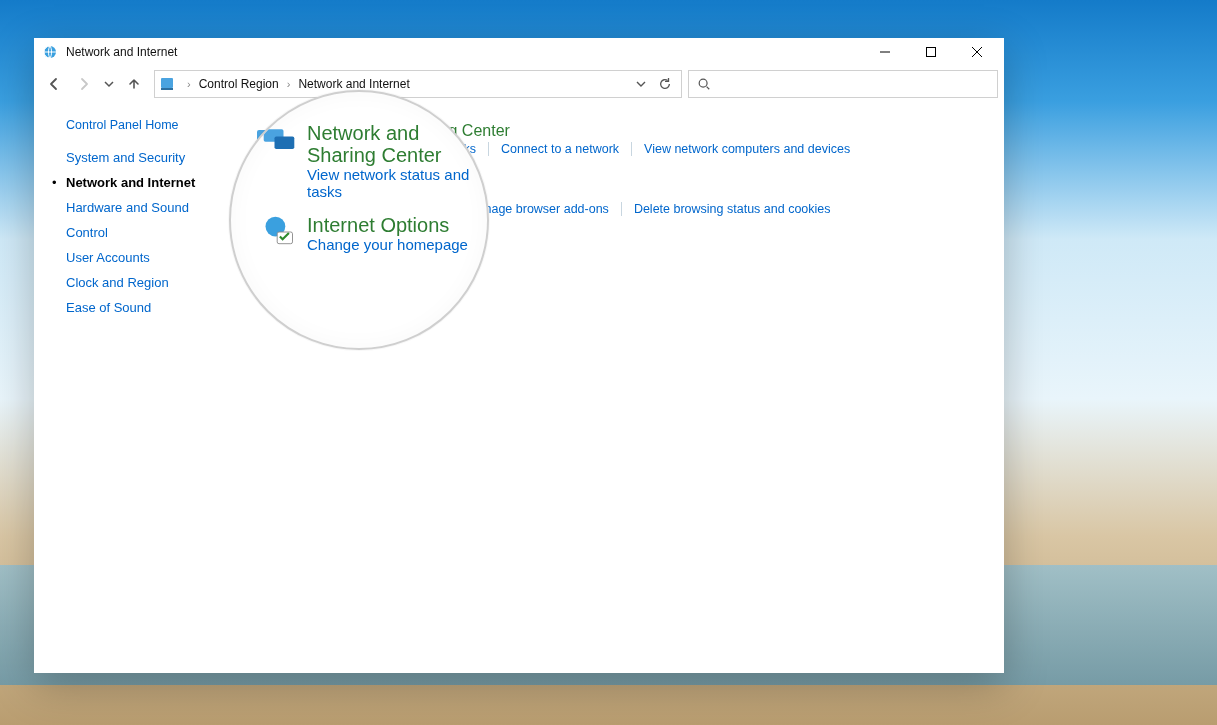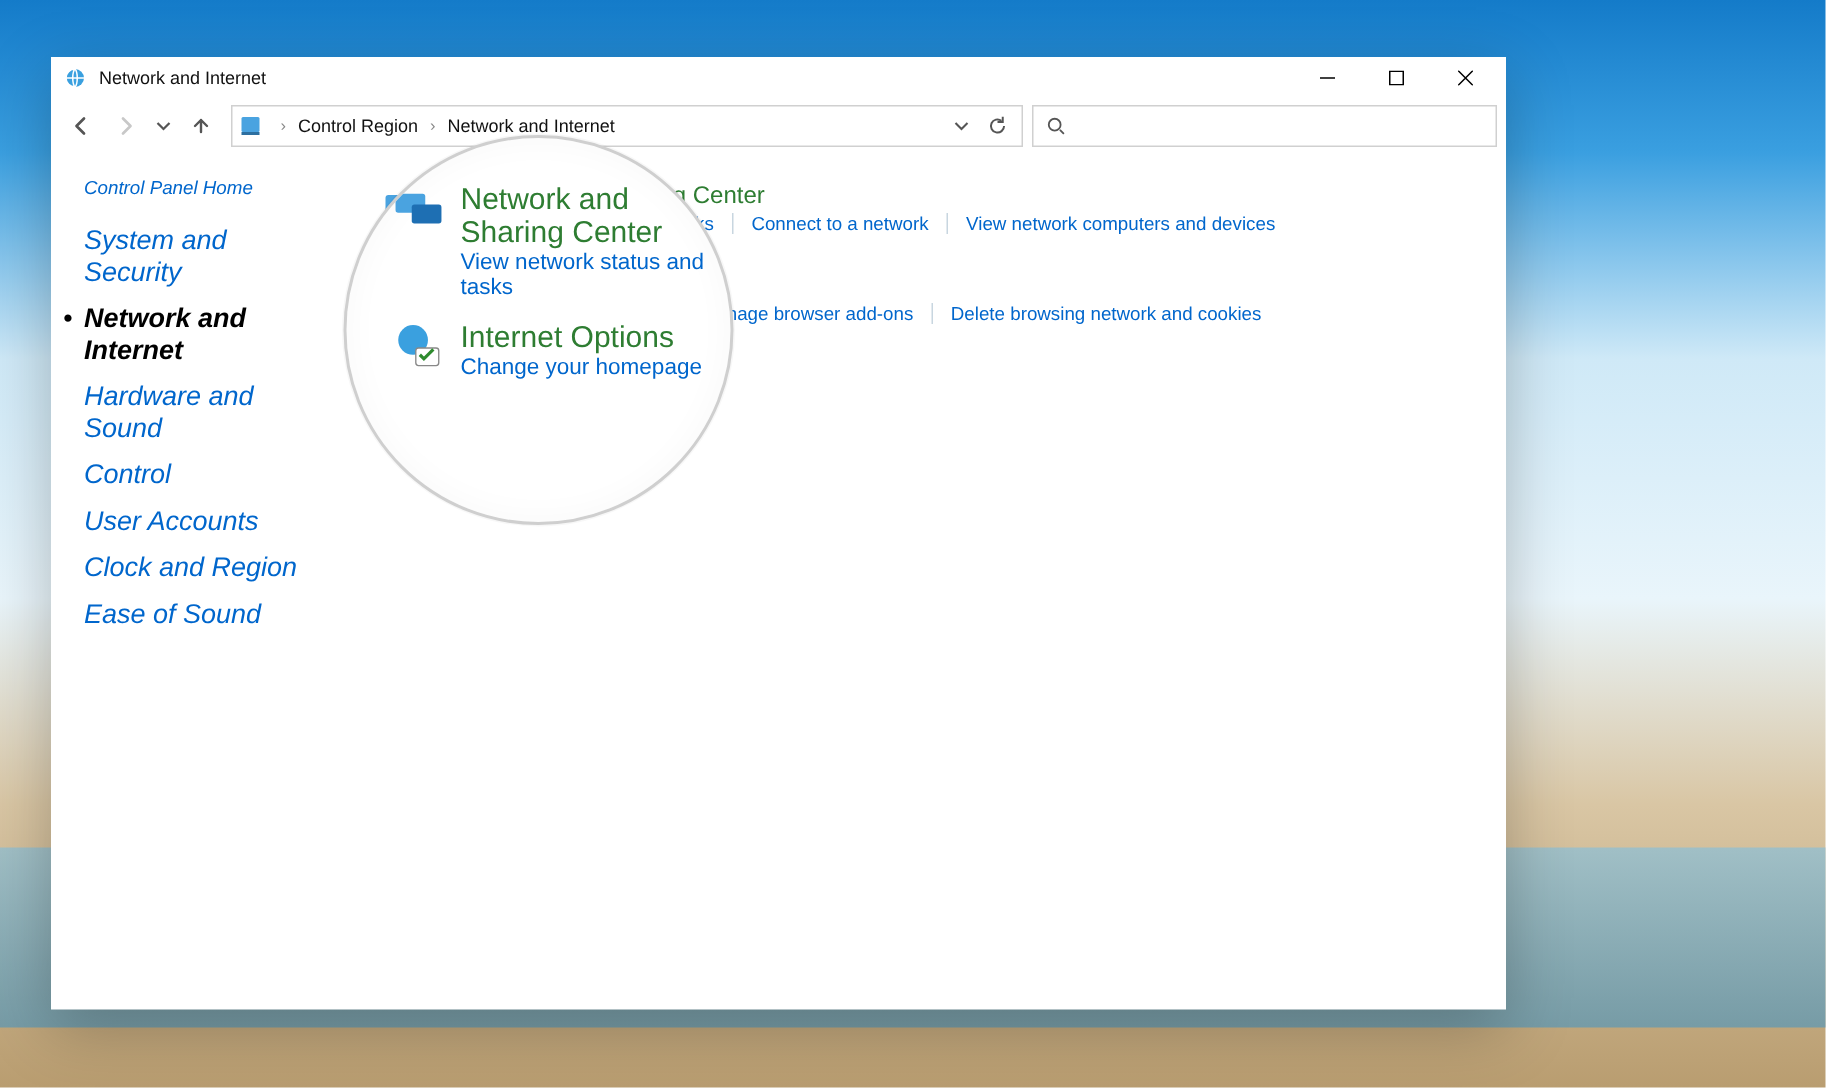--- a/index.html
+++ b/index.html
@@ -104,33 +104,32 @@
   .searchbox .s-icon { color:#555; }
 
   
   .body {
     position:relative;
     height: calc(100% - 28px - 36px);
     display:flex;
   }
   .sidebar {
     width:190px;
-    padding: 16px 10px 0 22px;
-    font-style: italic;
+    padding: 16px 10px 0 32px;
   }
   .sidebar a.home {
     display:block;
     color:#0066cc;
     font-size:12.5px;
     margin-bottom:18px;
     text-decoration:none;
   }
   .sidebar ul { list-style:none; }
   .sidebar li {
-    font-size:18px;
+    font-size:13px;
     margin-bottom:10px;
     position:relative;
   }
   .sidebar li a {
     color:#0066cc; text-decoration:none;
   }
   .sidebar li.active::before {
     content:"•"; position:absolute; left:-14px; top:0; color:#000;
   }
   .sidebar li.active a {
@@ -332,21 +331,21 @@
             <path d="M16 3a11 11 0 0 0 0 22M5 14h22M16 3c3 3 3 19 0 22M16 3c-3 3-3 19 0 22" stroke="#fff" stroke-width="1" fill="none"></path>
             <rect x="18" y="20" width="17" height="13" rx="2" fill="#fff" stroke="#888"></rect>
             <path d="M21 25l3 3 7-7" stroke="#2e8b2e" stroke-width="2.4" fill="none"></path>
           </svg>
         </span>
         <div class="cat-body">
           <div class="cat-title">Internet Options</div>
           <div class="tasks">
             <a href="#" class="task">Change your homepage</a>
             <a href="#" class="task">Manage browser add-ons</a>
-            <a href="#" class="task">Delete browsing network and cookies</a>
+            <a href="#" class="task">Delete browsing status and cookies</a>
           </div>
         </div>
       </div>
 
     </div>
 
     <div class="magnifier">
       <div class="mag-content">
         <div class="mag-row">
           <span class="mag-icon">

